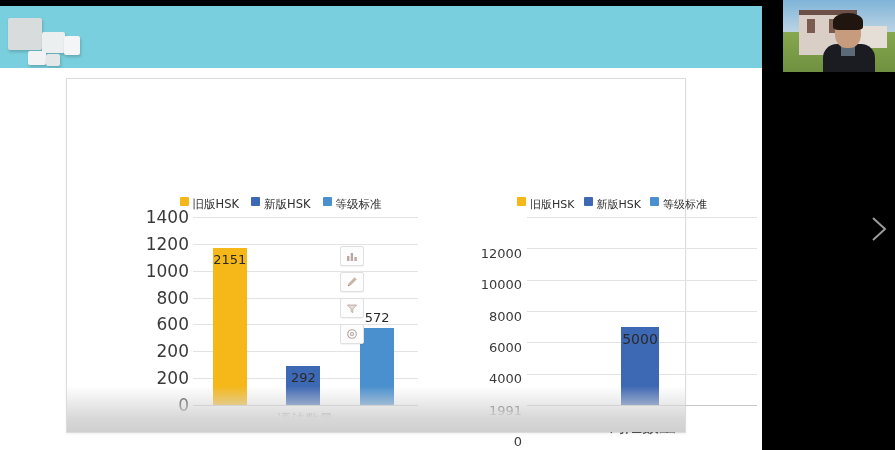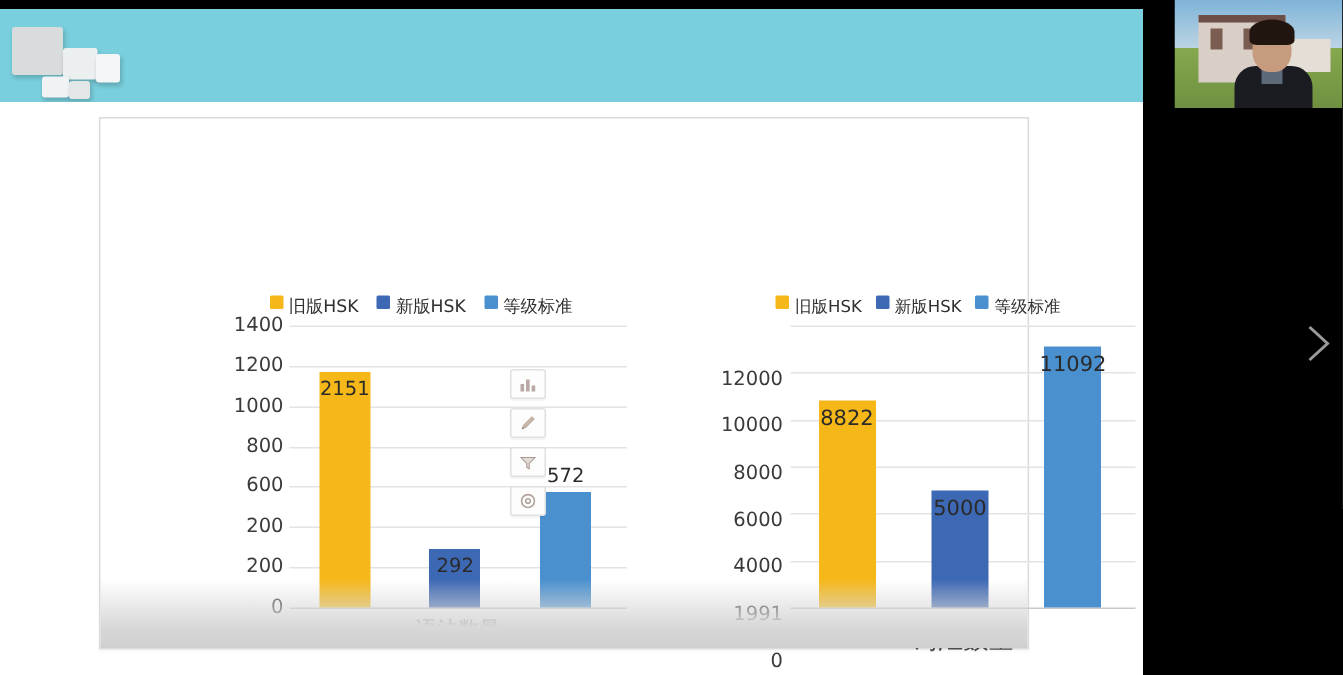--- a/index.html
+++ b/index.html
@@ -60,21 +60,21 @@
   .lg-swatch{width:9px;height:9px;display:inline-block;border-radius:1px;}
   .lg-label{font-size:11.5px;color:#2f2f2f;
             font-family:"DejaVu Sans","Liberation Sans",sans-serif;}
   .chart.right .lg-label{font-size:11px;}
 
   .plot{position:absolute;left:0;top:20px;width:100%;height:188px;}
   .yaxis{position:absolute;left:0;top:0;width:100%;height:100%;}
   .ytick{position:absolute;left:0;width:100%;height:0;}
   .ytick .lbl{
     position:absolute;right:calc(100% - 46px);transform:translateY(-50%);
-    font-size:13px;color:#3a3a3a;white-space:nowrap;
+    font-size:17px;color:#3a3a3a;white-space:nowrap;
     font-family:"DejaVu Sans","Liberation Sans",sans-serif;
   }
   .chart.right .ytick .lbl{right:calc(100% - 55px);font-size:13px;margin-top:36px;}
   .ytick .gline{
     position:absolute;left:50px;right:0;top:0;height:1px;background:#e3e3e3;
   }
   .chart.right .ytick .gline{left:60px;}
   .ytick.zero .gline{background:#c9c9c9;}
 
   .bars{position:absolute;left:50px;right:4px;top:0;bottom:0;
@@ -282,32 +282,22 @@
                 <span class="gline"></span>
                 <span class="lbl">10000</span>
               </div>
               <div class="ytick" style="bottom: 100%;">
                 <span class="gline"></span>
                 <span class="lbl">12000</span>
               </div>
             </div>
           <div class="bars">
               <div class="bar-wrap">
-                <div class="bar" style="height: 73.5167%; background: rgb(245, 184, 24);">
-                  <span class="bar-val inside">8822</span>
-                </div>
-              </div>
-              <div class="bar-wrap">
                 <div class="bar" style="height: 41.6667%; background: rgb(61, 104, 179);">
                   <span class="bar-val inside">5000</span>
-                </div>
-              </div>
-              <div class="bar-wrap">
-                <div class="bar" style="height: 92.4333%; background: rgb(74, 144, 207);">
-                  <span class="bar-val inside">11092</span>
                 </div>
               </div>
             </div>
         </div>
 
         <div class="cat-label">词汇数量</div>
       </div>
 
       <div class="panel-bottom-fade"></div>
     </div>

